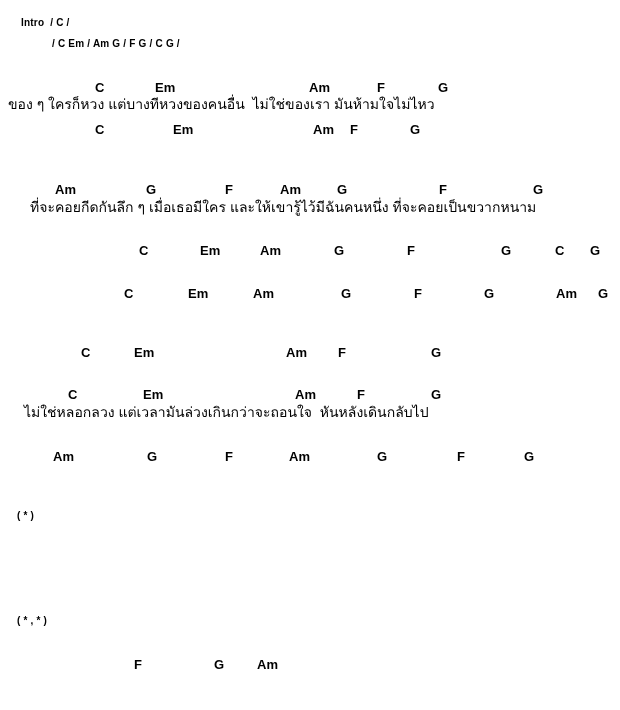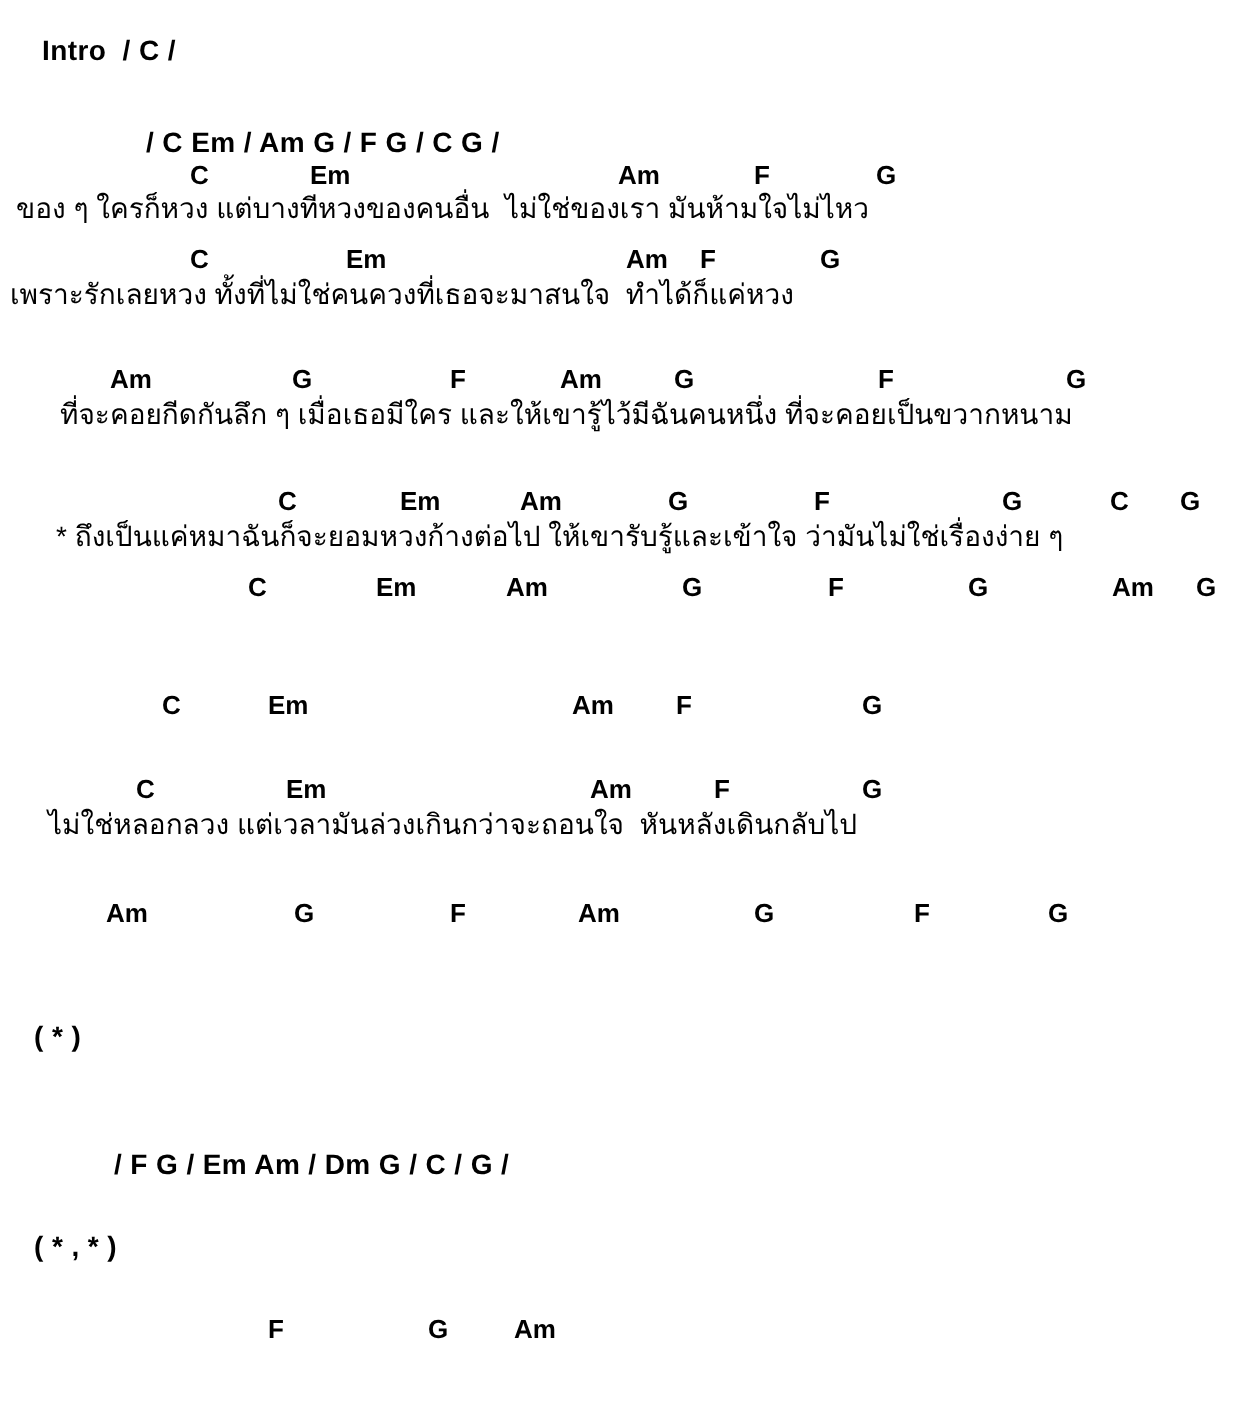--- a/index.html
+++ b/index.html
@@ -16,21 +16,21 @@
     font-family: "Liberation Sans", "DejaVu Sans", sans-serif;
     overflow: hidden;
   }
   .line {
     position: absolute;
     white-space: pre;
     line-height: 1.25;
   }
   .section-line {
     font-weight: bold;
-    font-size: 14px;
+    font-size: 10px;
     letter-spacing: 0.2px;
   }
   .lyric-line {
     font-size: 14px;
   }
   .chord-row {
     position: absolute;
     left: 0;
     width: 620px;
     height: 16px;
@@ -41,58 +41,56 @@
     font-weight: bold;
     font-size: 13px;
     white-space: pre;
   }
 </style>
 </head>
 <body>
 
 <div class="sheet">
     <div class="line section-line" style="left: 21px; top: 17px;">Intro  / C /</div>
-    <div class="line section-line" style="left: 73px; top: 38px; margin-top: 25px;">/ C Em / Am G / F G / C G /</div>
+    <div class="line section-line" style="left: 52px; top: 38px;">/ C Em / Am G / F G / C G /</div>
     <div class="chord-row" style="top: 80px;">
       <span class="chord" style="left: 95px;">C</span>
       <span class="chord" style="left: 155px;">Em</span>
       <span class="chord" style="left: 309px;">Am</span>
       <span class="chord" style="left: 377px;">F</span>
       <span class="chord" style="left: 438px;">G</span>
     </div>
     <div class="line lyric-line" style="left: 8px; top: 96px; text-align: center;">ของ ๆ ใครก็หวง แต่บางทีหวงของคนอื่น  ไม่ใช่ของเรา มันห้ามใจไม่ไหว</div>
     <div class="chord-row" style="top: 122px;">
       <span class="chord" style="left: 95px;">C</span>
       <span class="chord" style="left: 173px;">Em</span>
       <span class="chord" style="left: 313px;">Am</span>
       <span class="chord" style="left: 350px;">F</span>
       <span class="chord" style="left: 410px;">G</span>
     </div>
-    <div class="line lyric-line" style="left: 5px; top: 139px;">เพราะรักเลยหวง ทั้งที่ไม่ใช่คนควงที่เธอจะมาสนใจ  ทำได้ก็แค่หวง</div>
     <div class="chord-row" style="top: 182px;">
       <span class="chord" style="left: 55px;">Am</span>
       <span class="chord" style="left: 146px;">G</span>
       <span class="chord" style="left: 225px;">F</span>
       <span class="chord" style="left: 280px;">Am</span>
       <span class="chord" style="left: 337px;">G</span>
       <span class="chord" style="left: 439px;">F</span>
       <span class="chord" style="left: 533px;">G</span>
     </div>
     <div class="line lyric-line" style="left: 10px; top: 199px; margin-left: 20px;">ที่จะคอยกีดกันลึก ๆ เมื่อเธอมีใคร และให้เขารู้ไว้มีฉันคนหนึ่ง ที่จะคอยเป็นขวากหนาม</div>
     <div class="chord-row" style="top: 243px;">
       <span class="chord" style="left: 139px;">C</span>
       <span class="chord" style="left: 200px;">Em</span>
       <span class="chord" style="left: 260px;">Am</span>
       <span class="chord" style="left: 334px;">G</span>
       <span class="chord" style="left: 407px;">F</span>
       <span class="chord" style="left: 501px;">G</span>
       <span class="chord" style="left: 555px;">C</span>
       <span class="chord" style="left: 590px;">G</span>
     </div>
-    <div class="line lyric-line" style="left: 28px; top: 260px;">* ถึงเป็นแค่หมาฉันก็จะยอมหวงก้างต่อไป ให้เขารับรู้และเข้าใจ ว่ามันไม่ใช่เรื่องง่าย ๆ</div>
     <div class="chord-row" style="top: 286px;">
       <span class="chord" style="left: 124px;">C</span>
       <span class="chord" style="left: 188px;">Em</span>
       <span class="chord" style="left: 253px;">Am</span>
       <span class="chord" style="left: 341px;">G</span>
       <span class="chord" style="left: 414px;">F</span>
       <span class="chord" style="left: 484px;">G</span>
       <span class="chord" style="left: 556px;">Am</span>
       <span class="chord" style="left: 598px;">G</span>
     </div>
@@ -114,20 +112,19 @@
     <div class="chord-row" style="top: 449px;">
       <span class="chord" style="left: 53px;">Am</span>
       <span class="chord" style="left: 147px;">G</span>
       <span class="chord" style="left: 225px;">F</span>
       <span class="chord" style="left: 289px;">Am</span>
       <span class="chord" style="left: 377px;">G</span>
       <span class="chord" style="left: 457px;">F</span>
       <span class="chord" style="left: 524px;">G</span>
     </div>
     <div class="line section-line" style="left: 17px; top: 510px;">( * )</div>
-    <div class="line section-line" style="left: 57px; top: 574px;">/ F G / Em Am / Dm G / C / G /</div>
     <div class="line section-line" style="left: 17px; top: 615px;">( * , * )</div>
     <div class="chord-row" style="top: 657px;">
       <span class="chord" style="left: 134px;">F</span>
       <span class="chord" style="left: 214px;">G</span>
       <span class="chord" style="left: 257px;">Am</span>
     </div>
   </div>
 
 </body></html>

